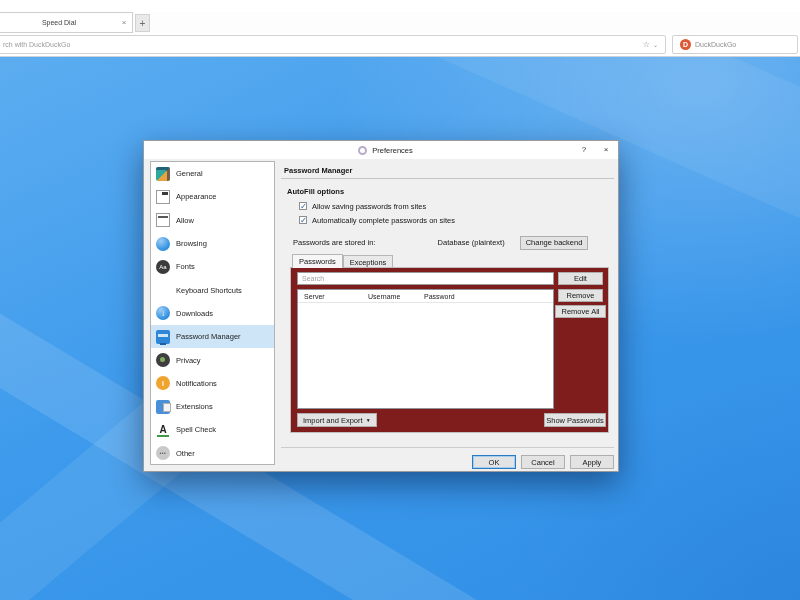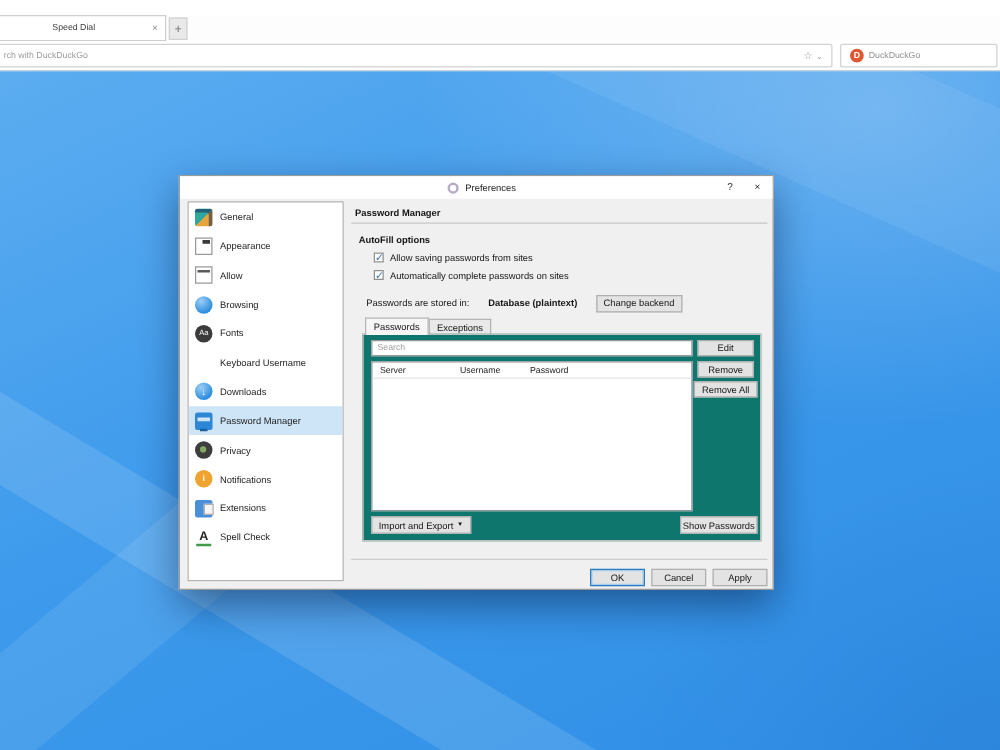--- a/index.html
+++ b/index.html
@@ -82,29 +82,29 @@
   
   .main { position:absolute; left:137px; top:22px; width:333px; height:304px; }
   .panel-title { position:absolute; left:3px; top:3px; font-weight:bold; font-size:7.5px; }
   .panel-rule { position:absolute; left:0; right:0; top:15px; height:1px; background:#c6c6c6; }
   .af-title { position:absolute; left:6px; top:24px; font-weight:bold; font-size:7.5px; }
   .cb-rows { position:absolute; left:18px; top:36px; }
   .cb-row { display:flex; align-items:center; gap:5px; height:14px; }
   .cb { width:8px; height:8px; background:#fff; border:1px solid #8f8f8f; position:relative; }
   .cb.checked::after { content:"✓"; position:absolute; left:0; top:-2.5px; font-size:8.5px; color:#3a6ea5; }
   .stored-row { position:absolute; left:12px; top:72px; display:flex; align-items:center; gap:15px; height:15px; }
-  .stored-value { font-weight:bold; }
+  .stored-value { font-weight:normal;margin-left:47px; }
   .btn { background:#e3e3e3; border:1px solid #aeaeae; font-size:7.5px; color:#151515;
     display:flex; align-items:center; justify-content:center; cursor:default; }
   .btn-backend { height:14px; padding:0 5px; }
   .ptabs { position:absolute; left:11px; top:91px; display:flex; align-items:flex-end; }
   .ptab { height:13px; padding:0 6px; border:1px solid #b5b5b5; border-bottom:none; background:#e9e9e9;
     display:flex; align-items:center; font-size:7.5px; }
   .ptab.active { background:#f6f6f6; height:14px; position:relative; z-index:2; }
-  .groupbox { position:absolute; left:9px; top:104px; width:319px; height:166px; background:#0f766e;
+  .groupbox { position:absolute; left:9px; top:104px; width:319px; height:166px; background:#7f1d1d;
     border:1px solid #c0c0c0; }
   .searchbox { position:absolute; left:6px; top:4px; width:257px; height:13px; border:1px solid #999;
     background:#fff; font-size:7px; color:#333; padding:0 4px; font-family:"Liberation Sans", sans-serif; }
   .searchbox::placeholder { color:#a0a0a0; }
   .gb-btn { position:absolute; height:13px; }
   .btn-edit { left:267px; top:4px; width:45px; }
   .btn-remove { left:267px; top:21px; width:45px; }
   .btn-removeall { left:264px; top:37px; width:51px; }
   .ptable { position:absolute; left:6px; top:21px; width:257px; height:120px; background:#fff;
     border:1px solid #8f949c; }
@@ -175,21 +175,21 @@
             <div class="si">
               <span class="ic ic-browsing ic-blueball"></span>
               <span class="si-label">Browsing</span>
             </div>
             <div class="si">
               <span class="ic ic-fonts">Aa</span>
               <span class="si-label">Fonts</span>
             </div>
             <div class="si">
               <span class="ic ic-keyboard-shortcuts"></span>
-              <span class="si-label">Keyboard Username</span>
+              <span class="si-label">Keyboard Shortcuts</span>
             </div>
             <div class="si">
               <span class="ic ic-downloads">↓</span>
               <span class="si-label">Downloads</span>
             </div>
             <div class="si sel">
               <span class="ic ic-password-manager"></span>
               <span class="si-label">Password Manager</span>
             </div>
             <div class="si">
@@ -200,20 +200,24 @@
               <span class="ic ic-notifications">i</span>
               <span class="si-label">Notifications</span>
             </div>
             <div class="si">
               <span class="ic ic-extensions"></span>
               <span class="si-label">Extensions</span>
             </div>
             <div class="si">
               <span class="ic ic-spell-check">A</span>
               <span class="si-label">Spell Check</span>
+            </div>
+            <div class="si">
+              <span class="ic ic-other">•••</span>
+              <span class="si-label">Other</span>
             </div>
           </div>
       </div>
 
       <div class="main">
         <div class="panel-title">Password Manager</div>
         <div class="panel-rule"></div>
         <div class="af-title">AutoFill options</div>
         <div class="cb-rows">
             <div class="cb-row">

